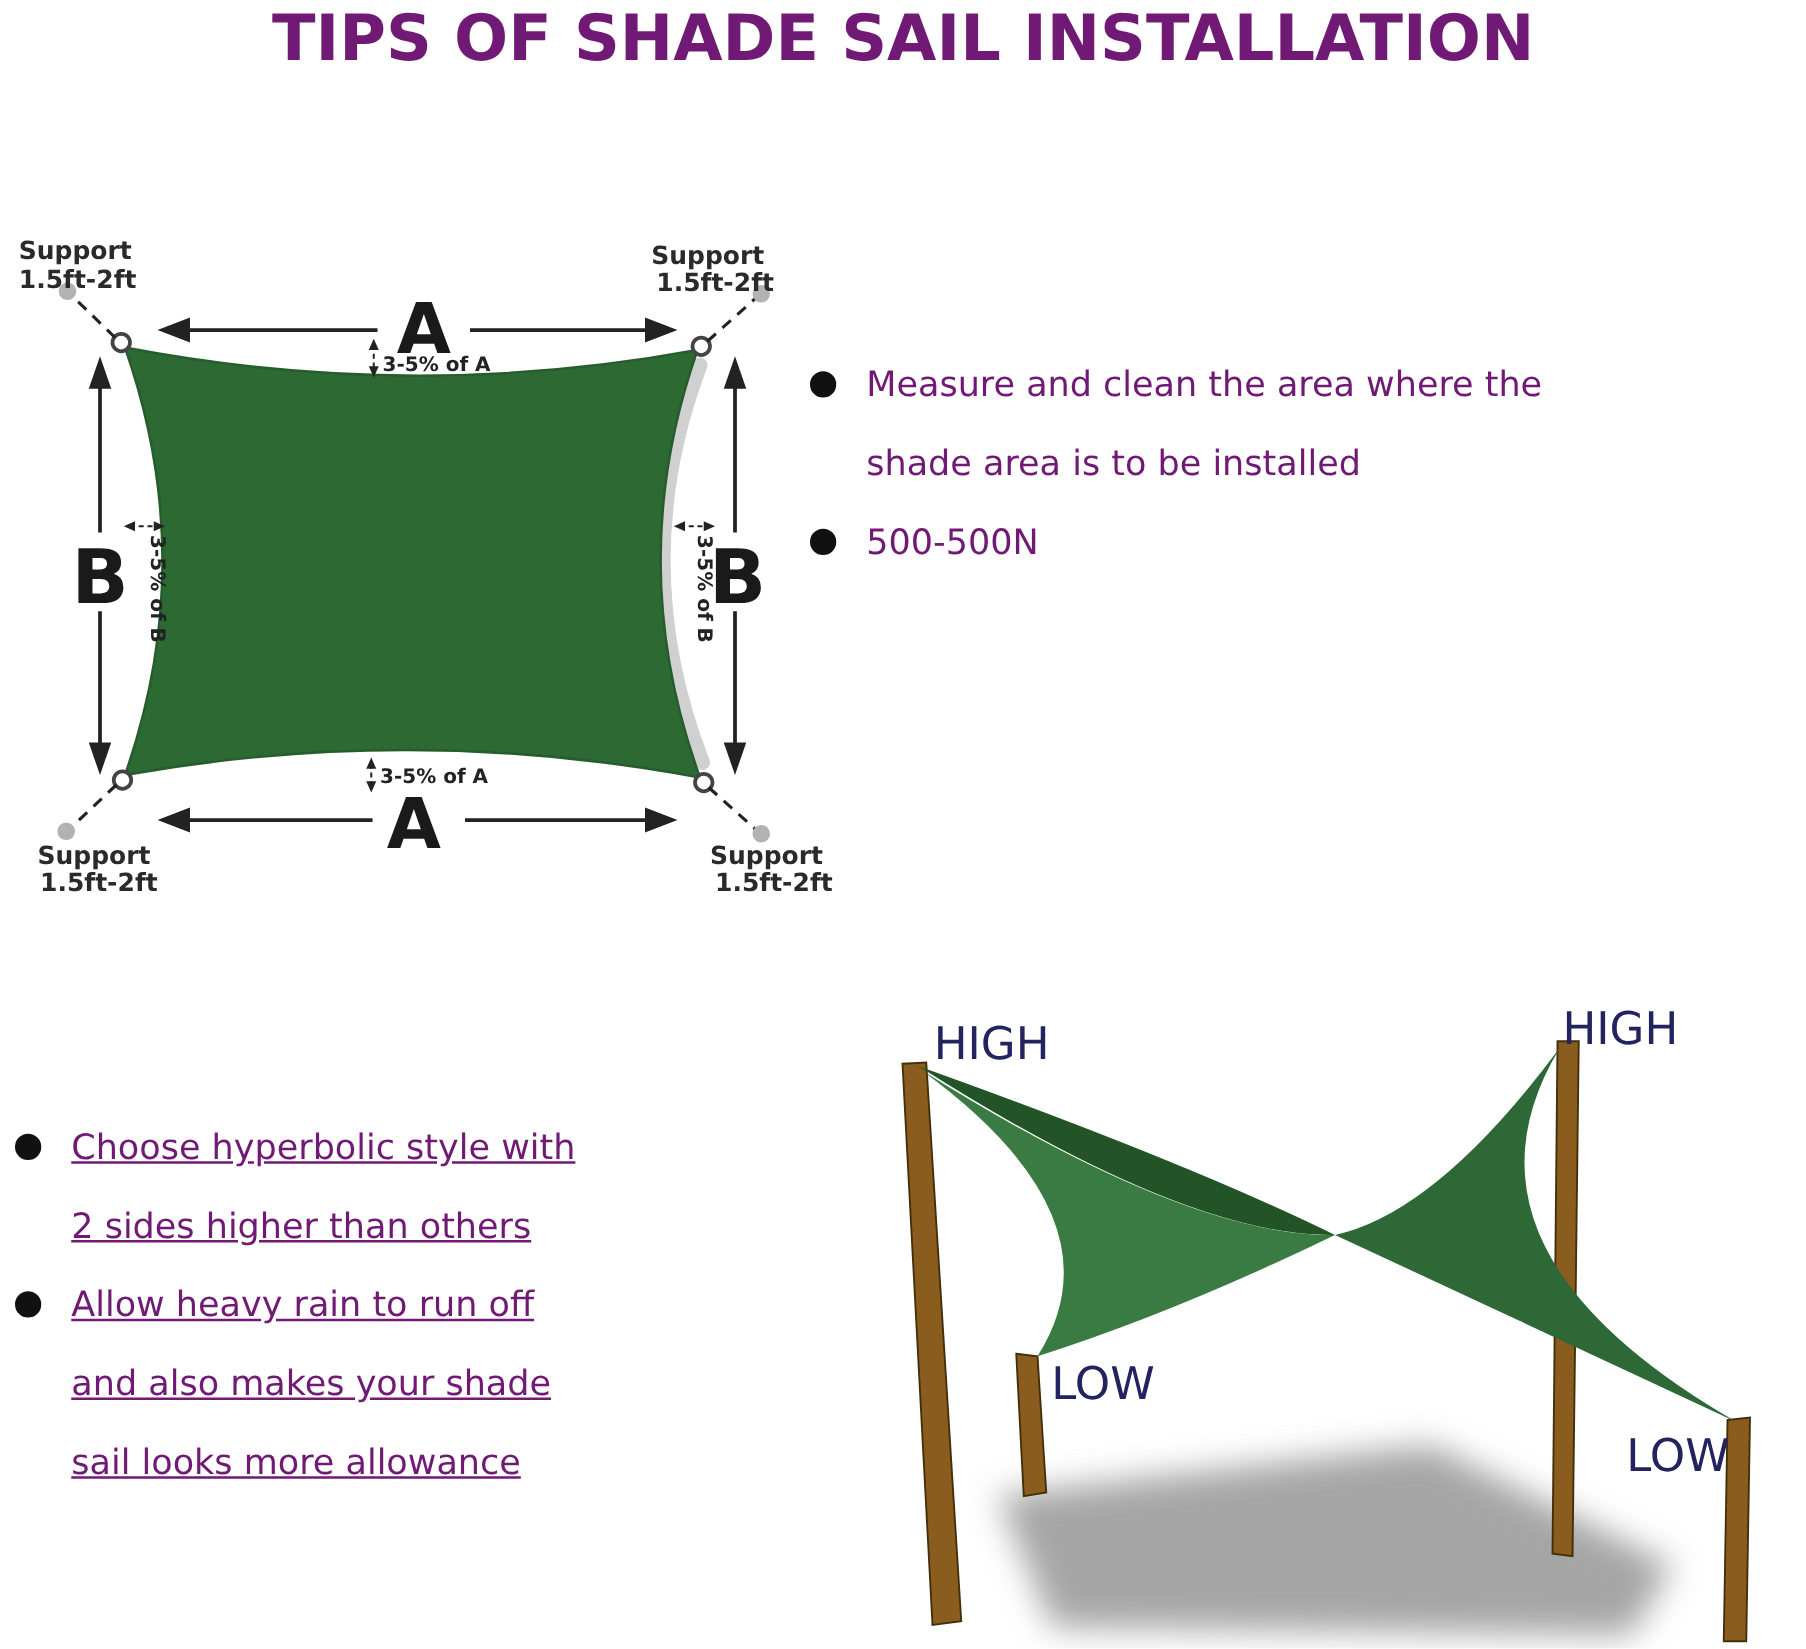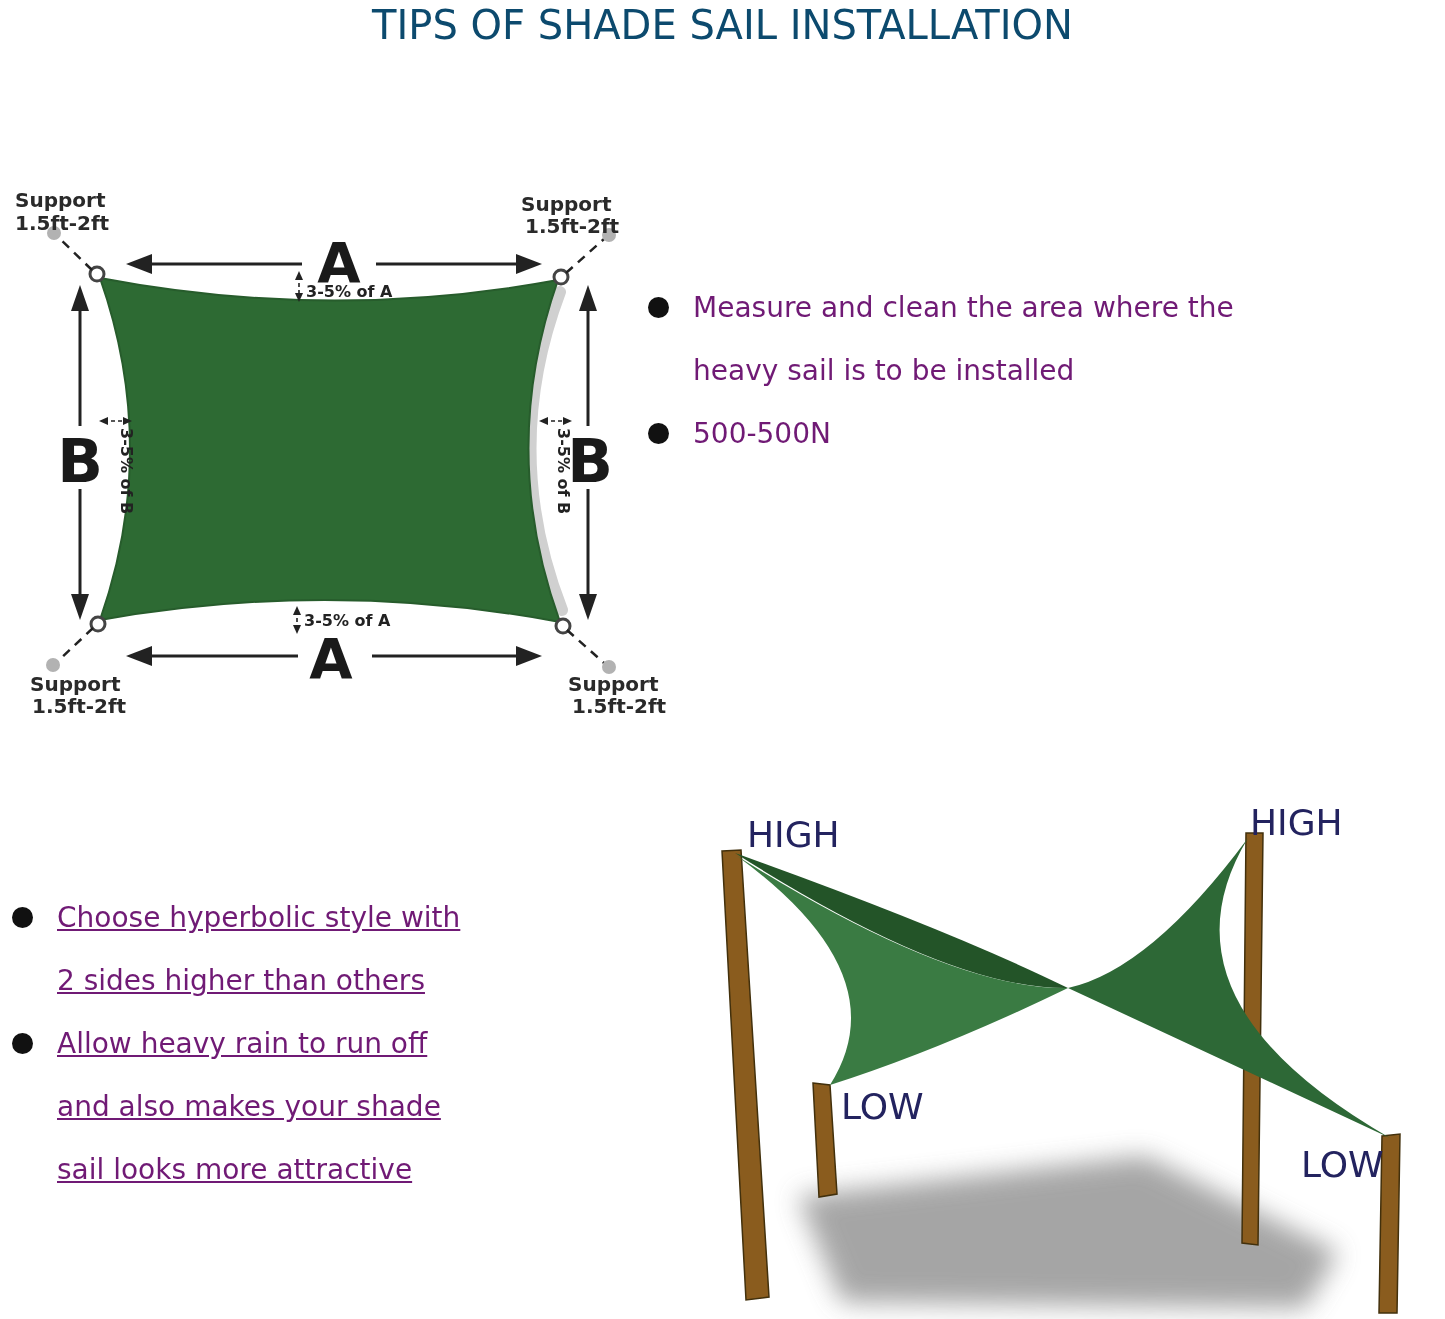--- a/index.html
+++ b/index.html
@@ -1,19 +1,19 @@
 <!DOCTYPE html>
 <html><head>
 <meta charset="utf-8">
 <style>
   html,body{margin:0;padding:0;background:#fff;}
   .page{position:relative;width:1445px;height:1319px;background:#ffffff;overflow:hidden;
         font-family:"DejaVu Sans",sans-serif;color:#111;}
   .title{position:absolute;left:0;top:2px;width:100%;text-align:center;
-         font-size:40px;font-weight:normal;letter-spacing:0px;color:#0c4a6e;}
+         font-size:51px;font-weight:bold;letter-spacing:0px;color:#701a75;}
   .blist{position:absolute;font-size:28px;line-height:63px;color:#701a75;}
   .bitem{display:flex;align-items:flex-start;}
   .bdot{flex:0 0 auto;width:21px;height:21px;border-radius:50%;background:#111;
         margin:21px 24px 0 0;}
   .blines div{white-space:nowrap;}
   .svg-abs{position:absolute;}
   svg text{font-family:"DejaVu Sans",sans-serif;}
   .big-letter{font-size:56px;font-weight:bold;fill:#1a1a1a;}
   .sag-label{font-size:16px;font-weight:bold;fill:#222;}
   .support-label{font-size:20px;font-weight:bold;fill:#2a2a2a;}
@@ -119,21 +119,21 @@
       <polygon points="572,421 563,417 563,425" fill="#222"></polygon>
     </g>
     <text transform="translate(558 428) rotate(90)" class="sag-label">3-5% of B</text>
   </svg>
 
   <div class="blist" style="left:648px;top:276px;">
     <div class="bitem">
       <span class="bdot"></span>
       <div class="blines">
         <div>Measure and clean the area where the</div>
-        <div>heavy sail is to be installed</div>
+        <div>shade area is to be installed</div>
       </div>
     </div>
     <div class="bitem">
       <span class="bdot"></span>
       <div class="blines">
         <div>500-500N</div>
       </div>
     </div>
   </div>
 
@@ -143,21 +143,21 @@
       <div class="blines">
         <div>Choose hyperbolic style with</div>
         <div>2 sides higher than others</div>
       </div>
     </div>
     <div class="bitem">
       <span class="bdot"></span>
       <div class="blines">
         <div>Allow heavy rain to run off</div>
         <div>and also makes your shade</div>
-        <div>sail looks more attractive</div>
+        <div>sail looks more allowance</div>
       </div>
     </div>
   </div>
 
   <svg class="svg-abs" style="left:640px;top:760px;" width="805" height="559" viewBox="640 760 805 559">
     <defs>
       <filter id="shblur" x="-20%" y="-20%" width="140%" height="140%">
         <feGaussianBlur stdDeviation="13"></feGaussianBlur>
       </filter>
     </defs>

